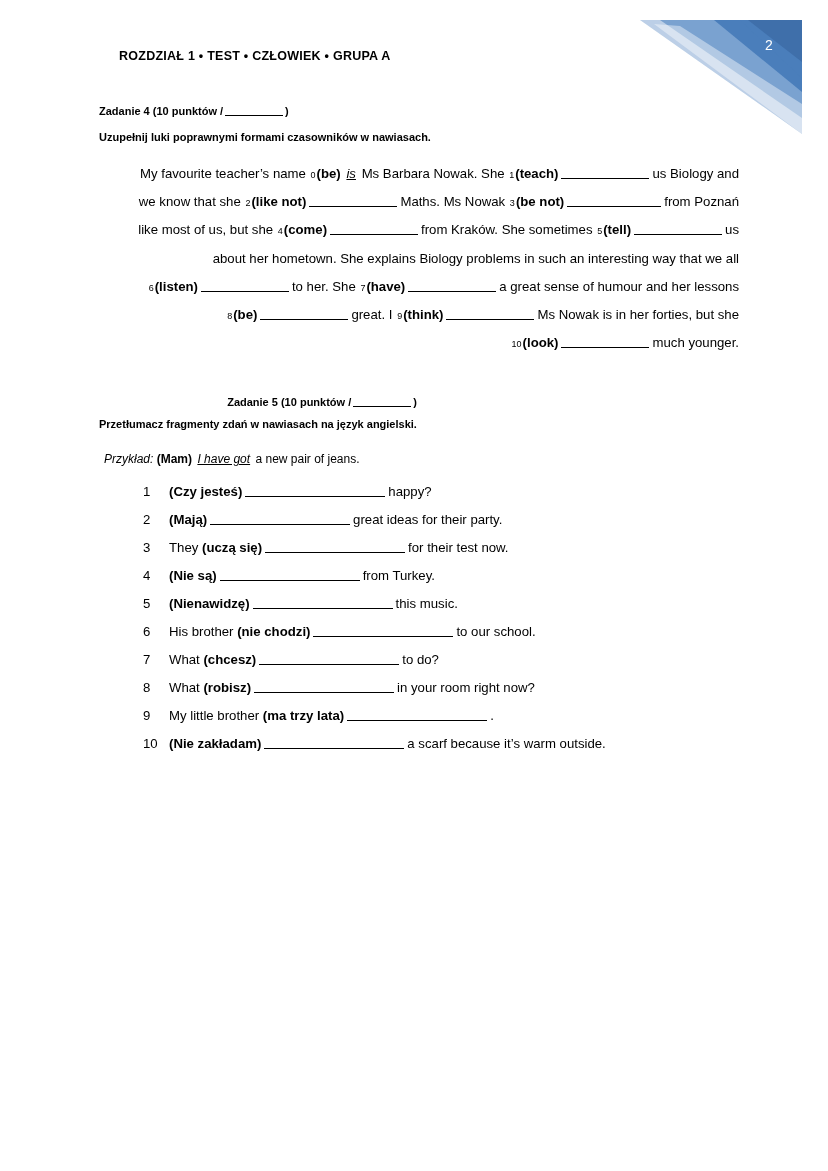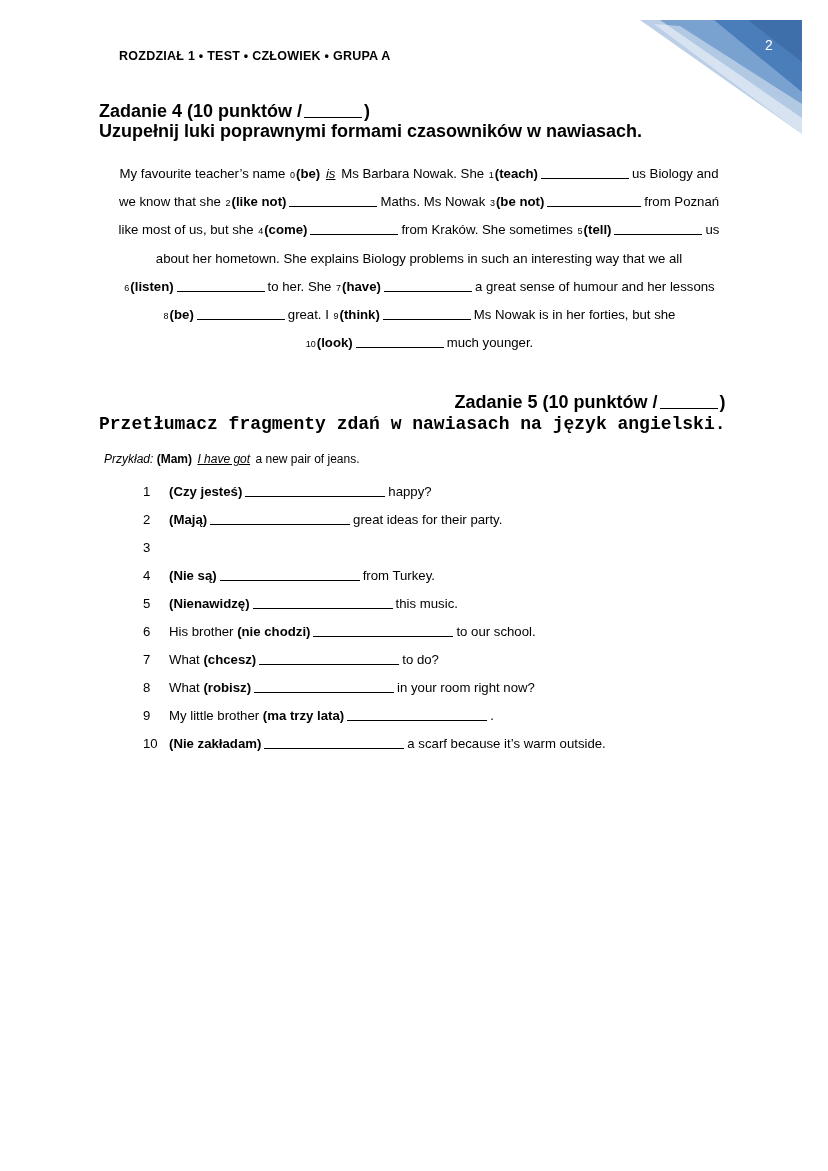--- a/index.html
+++ b/index.html
@@ -50,45 +50,45 @@
     margin-left: 20px;
   }
 
   
   .task {
     position: absolute;
     left: 99px;
   }
   .task-title,
   .task-instruction {
-    font-size: 18px;
+    font-size: 11px;
     font-weight: bold;
     line-height: 20px;
     white-space: nowrap;
   }
   .blank-sm {
     display: inline-block;
     width: 58px;
     border-bottom: 1.6px solid #000;
     margin: 0 2px -1px 2px;
     vertical-align: baseline;
   }
 
   
   #task4 { top: 101px; }
-  #task4 .task-instruction { margin-top: 0; }
+  #task4 .task-instruction { margin-top: 6px; }
 
   .cloze {
     position: absolute;
     top: 160px;
     left: 99px;
     width: 640px;
     font-size: 13.2px;
     line-height: 28.2px;
-    text-align: center;
+    text-align: right;
   }
   .cloze .ln { white-space: nowrap; display: block; height: 28.2px; }
   .num {
     font-size: 9px;
     font-weight: normal;
     padding: 0 1px 0 1px;
   }
   b.verb { font-weight: bold; }
   .gap {
     display: inline-block;
@@ -98,21 +98,21 @@
   }
   .gap.wide { width: 94px; }
   .answer {
     font-style: italic;
     text-decoration: underline;
     padding: 0 2px;
   }
 
   
   #task5 { top: 392px; text-align: right; }
-  #task5 .task-instruction { margin-top: 2px; font-family: Liberation Mono, monospace; }
+  #task5 .task-instruction { margin-top: 2px; }
 
   .example {
     position: absolute;
     top: 449px;
     left: 104px;
     font-size: 12px;
     line-height: 20px;
     white-space: nowrap;
   }
   .example .lab { font-style: italic; }
@@ -238,20 +238,21 @@
       <span class="qbody"><span></span><b>(Czy jesteś)</b><span class="gap-l"></span><span>happy?</span></span>
     </div>
 
     <div class="qrow">
       <span class="qnum">2</span>
       <span class="qbody"><span></span><b>(Mają)</b><span class="gap-l"></span><span>great ideas for their party.</span></span>
     </div>
 
     <div class="qrow">
       <span class="qnum">3</span>
+      <span class="qbody"><span>They</span> <b>(uczą się)</b><span class="gap-l"></span><span>for their test now.</span></span>
     </div>
 
     <div class="qrow">
       <span class="qnum">4</span>
       <span class="qbody"><span></span><b>(Nie są)</b><span class="gap-l"></span><span>from Turkey.</span></span>
     </div>
 
     <div class="qrow">
       <span class="qnum">5</span>
       <span class="qbody"><span></span><b>(Nienawidzę)</b><span class="gap-l"></span><span>this music.</span></span>

